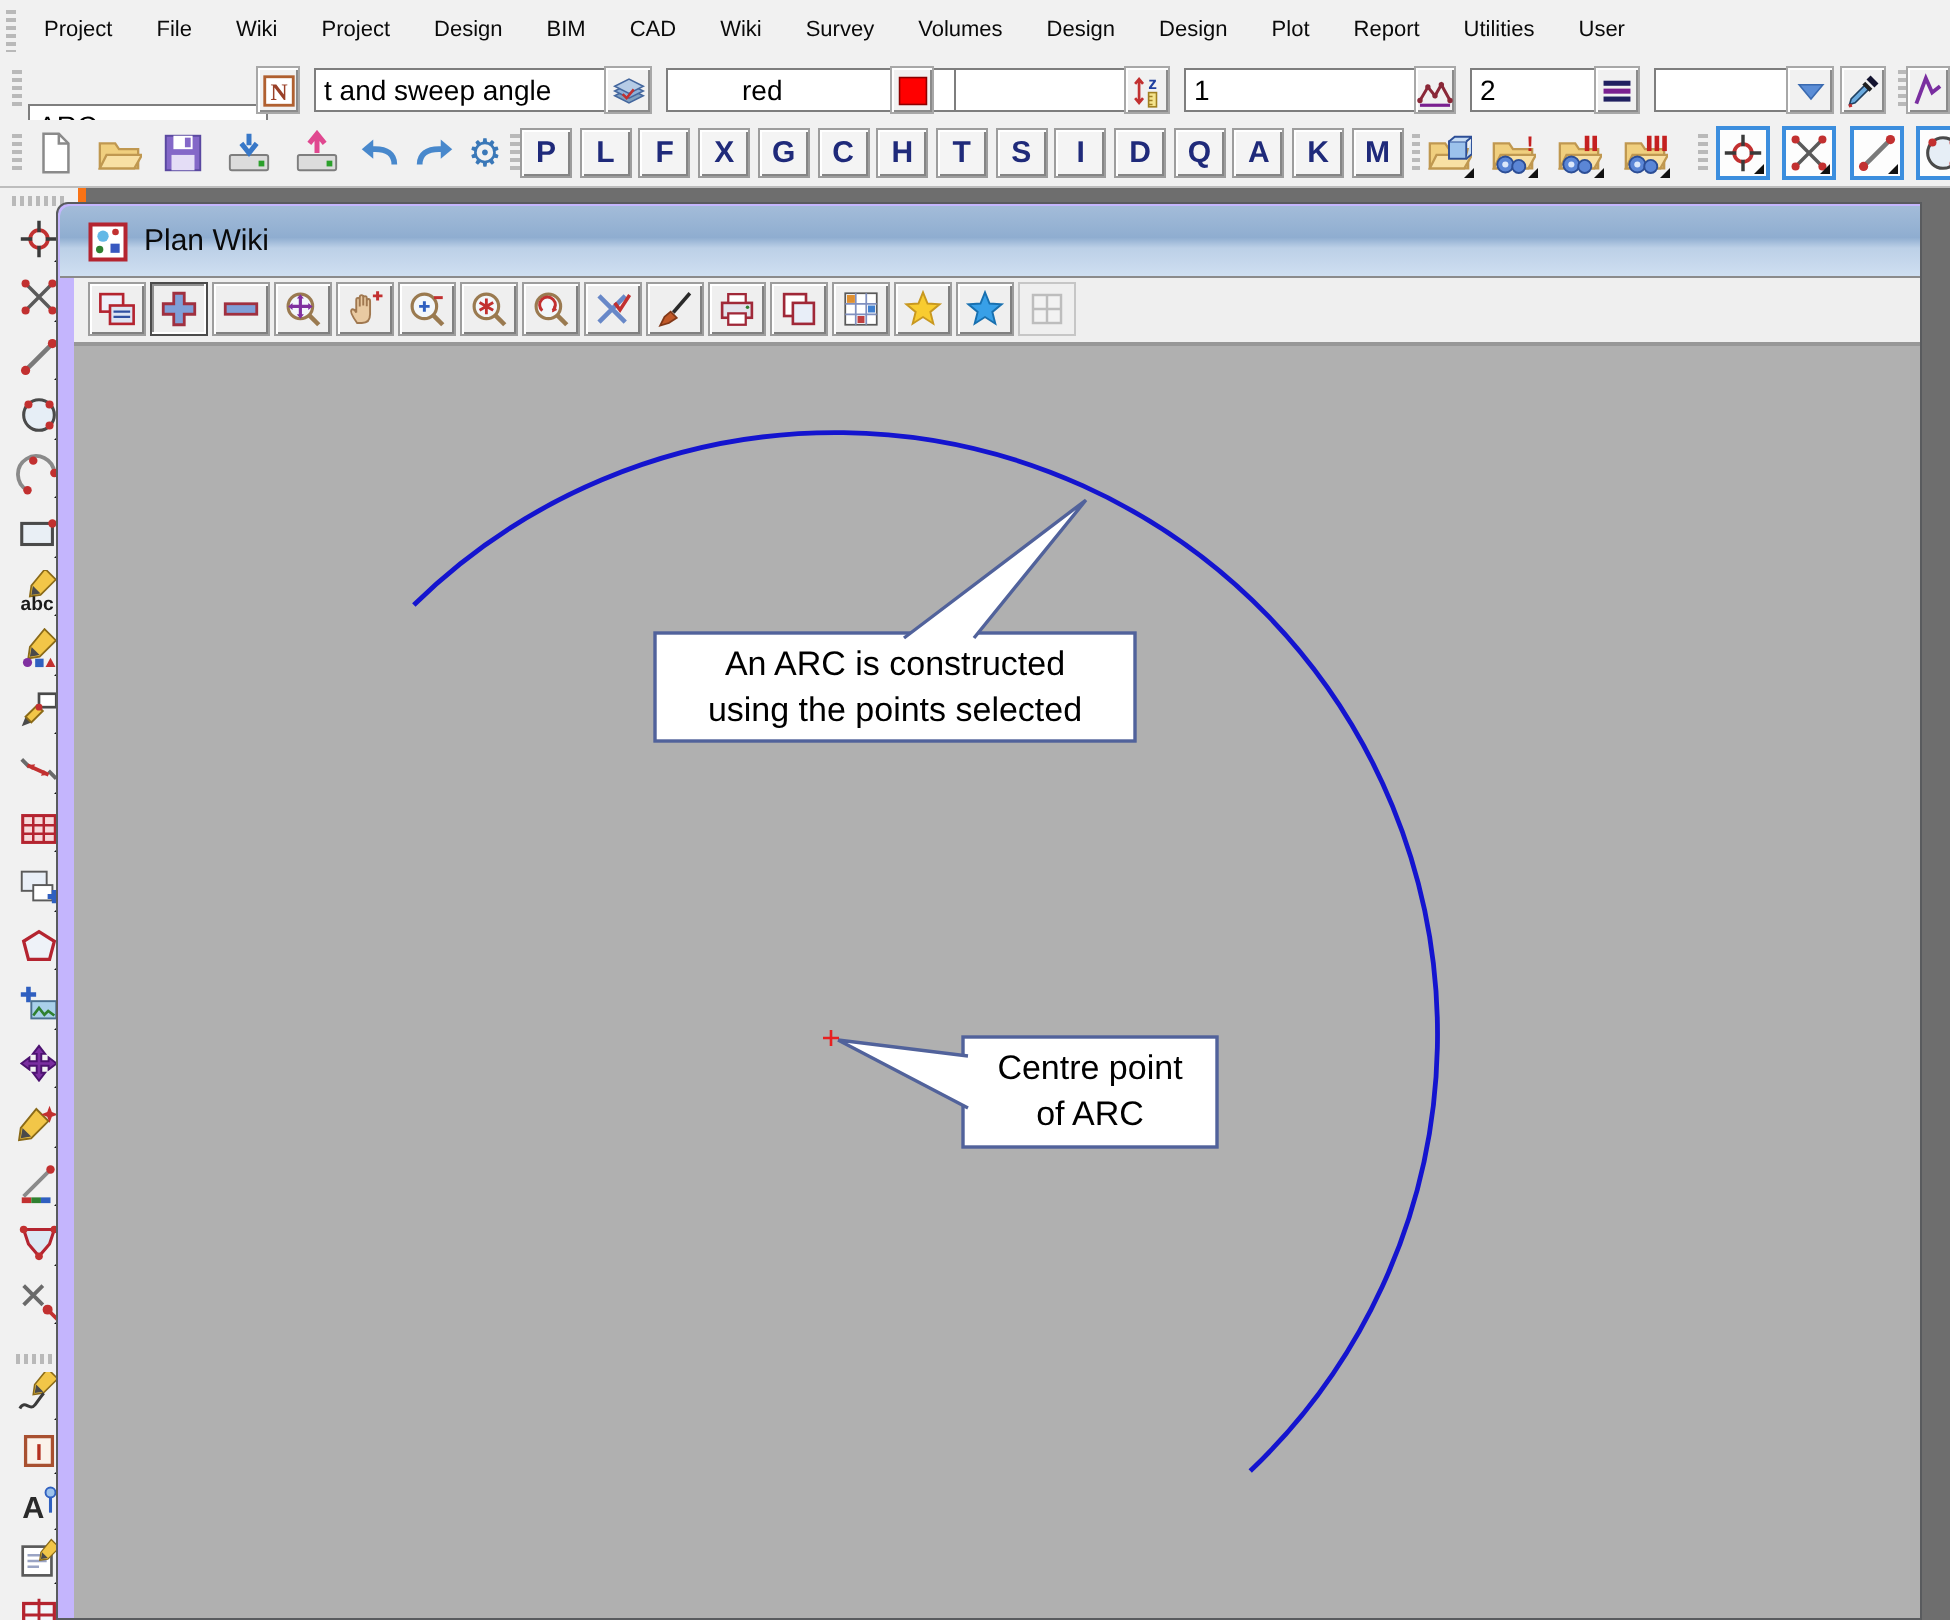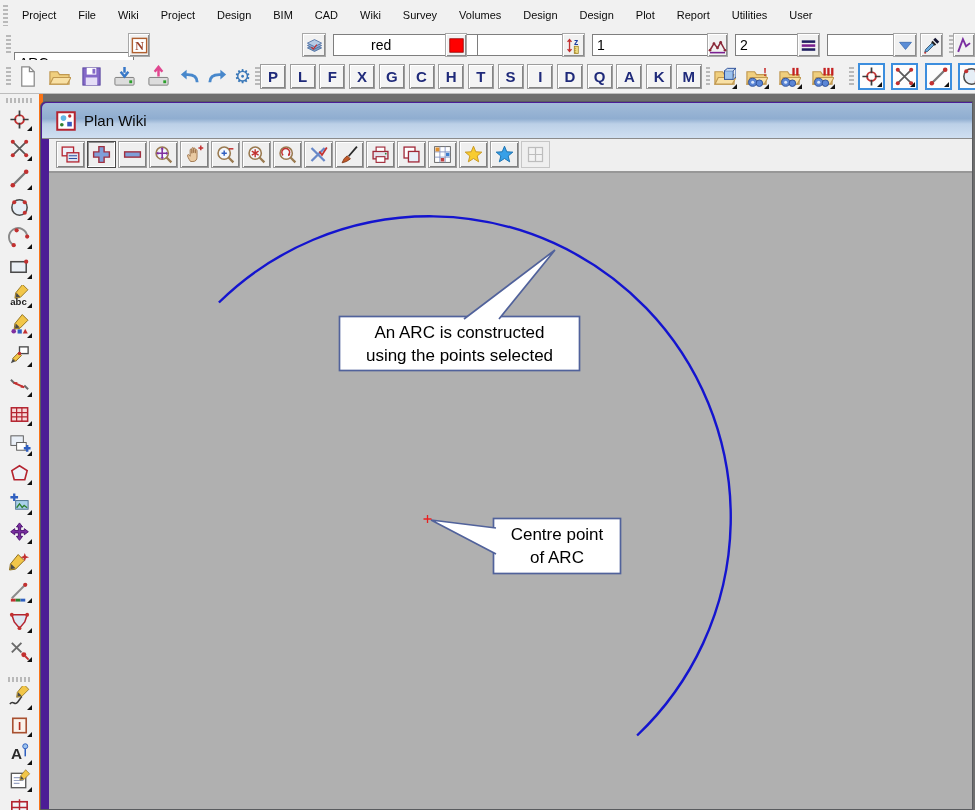--- a/index.html
+++ b/index.html
@@ -39,22 +39,22 @@
   .cadbtn{border:2px solid #3c8ede;background:#fdfdfd;box-shadow:none;}
   
   #workspace{position:absolute;left:0;top:94px;width:975px;height:716px;background:#6e6e6e;}
   #left-toolbar{position:absolute;left:0;top:0;width:39px;height:716px;background:#f1f1f1;
         border-right:4px solid #f97316;}
   .tool{position:absolute;left:5px;width:28px;height:26px;background:#f1f1f1;border:none;
         display:flex;align-items:center;justify-content:center;padding:0;}
   .tool svg{width:23px;height:23px;display:block;}
   .tool-sep{position:absolute;left:8px;width:22px;}
   
-  #plan-window{position:absolute;left:40px;top:7px;width:933px;height:709px;
-        background:#4c1d95;border:1px solid #595b5e;border-radius:6px 0 0 0;box-sizing:border-box;}
+  #plan-window{position:absolute;left:28px;top:7px;width:933px;height:709px;
+        background:#c4b5fd;border:1px solid #595b5e;border-radius:6px 0 0 0;box-sizing:border-box;}
   #plan-titlebar{margin:1px 0 0 1px;height:35px;border-radius:5px 0 0 0;
         background:linear-gradient(#a3bcd9,#8fadd0 45%,#bcd0e7 60%,#cfdff1);
         border-bottom:1px solid #8b8b8b;display:flex;align-items:center;}
   #plan-title-icon{width:20px;height:20px;margin:0 8px 0 14px;}
   #plan-title-icon svg{width:20px;height:20px;display:block;}
   #plan-title{font-size:15px;color:#0a0a0a;}
   #plan-body{margin-left:8px;height:670px;background:#efefef;}
   #plan-toolbar{height:32px;border-bottom:2px solid #979797;position:relative;background:#efefef;}
   .pbtn{position:absolute;top:2px;width:29px;height:27px;background:#efefef;
         border:1px solid #9d9d9d;box-shadow:inset 1px 1px 0 #ffffff, inset -1px -1px 0 #808080;
@@ -92,20 +92,21 @@
   <div id="attr-bar">
     <div class="grip"></div>
     <div class="grip grip2" style="left:946px"></div>
   <input class="tf" type="text" value="ARC" style="left: 14px; width: 110px; margin-top: 18px;">
       <button class="ibtn" style="left: 128px; width: 22px;">
         <svg viewBox="0 0 24 24">
           <rect x="3" y="3" width="18" height="18" fill="#fff" stroke="#b06030" stroke-width="1.8"></rect>
           <text x="12" y="17.5" text-anchor="middle" font-family="Liberation Serif,serif" font-size="15" font-weight="bold" fill="#9a4028">N</text>
         </svg>
       </button>
+      <input class="tf" type="text" value="t and sweep angle" style="left: 157px; width: 140px;">
       <button class="ibtn" style="left: 302px; width: 24px;">
         <svg viewBox="0 0 24 24">
           <path d="M3 15l9-4.5 9 4.5-9 4.5z" fill="#7fa0c0" stroke="#44679e"></path>
           <path d="M3 12l9-4.5 9 4.5-9 4.5z" fill="#8fb0d8" stroke="#44679e"></path>
           <path d="M3 9l9-4.5 9 4.5-9 4.5z" fill="#b6cce6" stroke="#44679e"></path>
           <path d="M8 14l2.5 2.5L15 11" stroke="#c23030" fill="none" stroke-width="1.6"></path>
         </svg>
       </button>
       <input class="tf" type="text" value="red" style="left: 333px; width: 108px; padding-left: 37px;">
       <button class="ibtn" style="left: 445px; width: 22px;">

